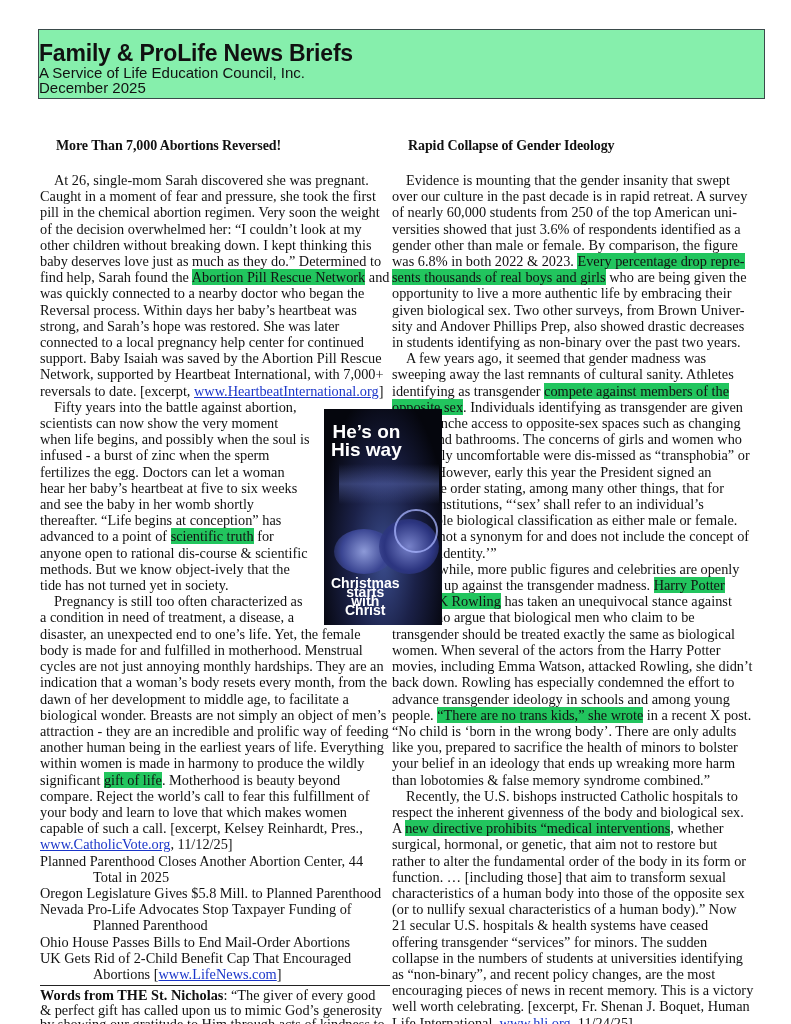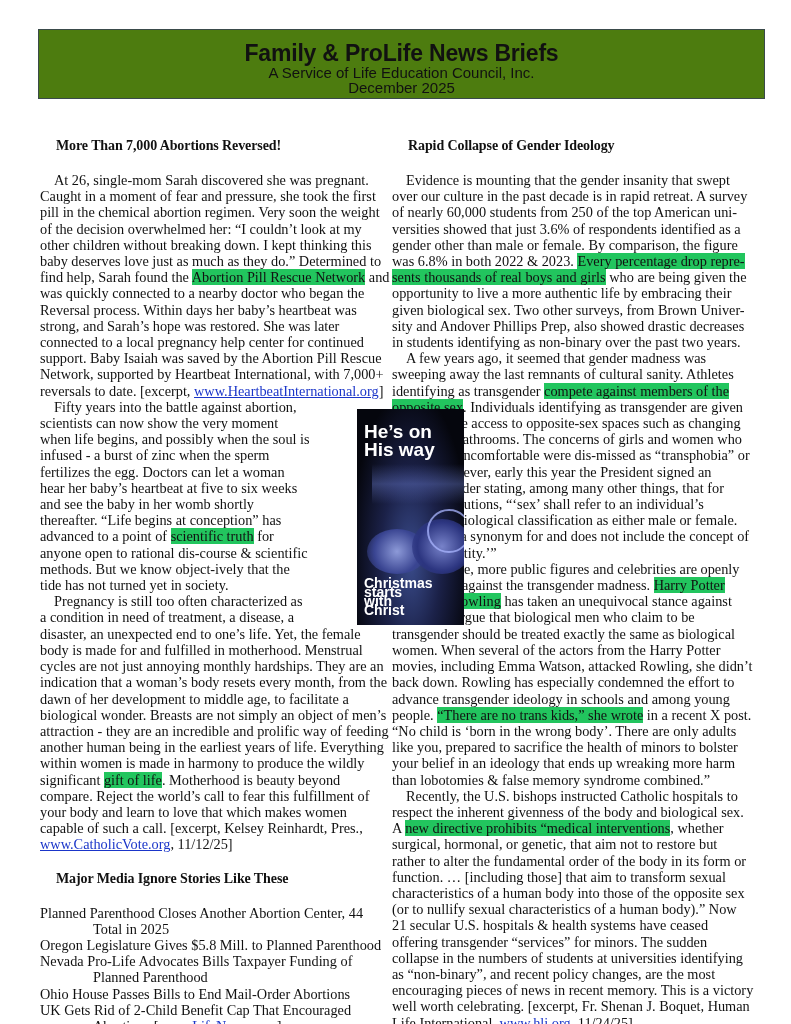--- a/index.html
+++ b/index.html
@@ -1,32 +1,32 @@
 <!DOCTYPE html>
 <html><head>
 <meta charset="utf-8">
 <style>
   html, body { margin: 0; padding: 0; background: #ffffff; }
   body { width: 791px; height: 1024px; position: relative; overflow: hidden; font-family: "Liberation Serif", serif; color: #111; }
-  .masthead { position: absolute; left: 38px; top: 29px; width: 727px; height: 70px; border: 1.5px solid #3a4a4a; background: #4d7c0f; text-align: center; box-sizing: border-box; }
+  .masthead { position: absolute; left: 38px; top: 29px; width: 727px; height: 70px; border: 1.5px solid #3a4a4a; background: #86efac; box-sizing: border-box; }
   .mast-title { font-family: "Liberation Sans", sans-serif; font-weight: bold; font-size: 23px; line-height: 24px; margin-top: 11px; letter-spacing: -0.2px; }
   .mast-sub { font-family: "Liberation Sans", sans-serif; font-size: 15px; line-height: 15px; }
   .col { position: absolute; top: 120px; font-size: 14.3px; line-height: 16.2px; }
   .col.left { left: 40px; width: 350px; }
   .col.right { left: 392px; width: 362px; }
   h2 { font-family: "Liberation Serif", serif; font-weight: bold; font-size: 14px; line-height: 20px; margin: 16px; letter-spacing: -0.1px; }
   p { margin: 0; text-indent: 14px; text-align: left; }
   .hl { background: #22c55e; }
   a.link { color: #1a35c9; text-decoration: underline; }
   ul.briefs { list-style: none; padding: 0; margin: 0; }
   ul.briefs li { padding-left: 53px; text-indent: -53px; }
   ul.briefs li::before { content: "•"; display: inline-block; width: 0; }
   .divider { border-top: 1.2px solid #222; margin: 3px 0 2px 0; }
   .quote { line-height: 14.5px; text-indent: 0; }
-  .photo { position: absolute; left: 357px; top: 409px; width: 107px; height: 216px; background: radial-gradient(ellipse at 50% 70%, #3a4c8c 0%, #1b2148 40%, #05060d 80%); overflow: hidden; }
+  .photo { position: absolute; left: 324px; top: 409px; width: 118px; height: 216px; background: radial-gradient(ellipse at 50% 70%, #3a4c8c 0%, #1b2148 40%, #05060d 80%); overflow: hidden; text-align: center; }
   .photo-title { position: absolute; left: 7px; top: 14px; color: #fff; font-family: "Liberation Sans", sans-serif; font-weight: bold; font-size: 19px; line-height: 18px; }
   .photo-caption { position: absolute; left: 7px; top: 170px; color: #fff; font-family: "Liberation Sans", sans-serif; font-weight: bold; font-size: 14px; line-height: 9px; }
   .halo { position: absolute; left: 70px; top: 100px; width: 40px; height: 40px; border: 2px solid #a9b6ff; border-radius: 50%; opacity: 0.75; }
   .scan { position: absolute; left: 15px; top: 55px; width: 100px; height: 40px; background: linear-gradient(180deg, rgba(120,140,230,0.0), rgba(120,140,230,0.35), rgba(120,140,230,0.0)); }
   .body1 { position: absolute; left: 10px; top: 120px; width: 60px; height: 45px; border-radius: 50%; background: radial-gradient(circle, #8d9ad8 0%, #3a4592 60%, rgba(0,0,0,0) 100%); }
   .body2 { position: absolute; left: 55px; top: 110px; width: 60px; height: 55px; border-radius: 50%; background: radial-gradient(circle, #7782c9 0%, #2c3580 60%, rgba(0,0,0,0) 100%); }
   .wrap-float { float: right; width: 80px; height: 215px; }
 </style>
 </head>
 <body>
@@ -43,25 +43,24 @@
     <p><span>At 26, single-mom Sarah discovered she was pregnant. Caught in a moment of fear and pressure, she took the first pill in the chemical abortion regimen. Very soon the weight of the decision overwhelmed her: “I couldn’t look at my other children without breaking down. I kept thinking this baby deserves love just as much as they do.” Determined to find help, Sarah found the </span><span class="hl">Abortion Pill Rescue Network</span><span> and was quickly connected to a nearby doctor who began the Reversal process. Within days her baby’s heartbeat was strong, and Sarah’s hope was restored. She was later connected to a local pregnancy help center for continued support. Baby Isaiah was saved by the Abortion Pill Rescue Network, supported by Heartbeat International, with 7,000+ reversals to date. [excerpt, </span><a class="link">www.HeartbeatInternational.org</a><span>]</span></p>
   </article>
 
   <article>
     <div class="wrap-float"></div>
     <p><span>Fifty years into the battle against abortion, scientists can now show the very moment when life begins, and possibly when the soul is infused - a burst of zinc when the sperm fertilizes the egg. Doctors can let a woman hear her baby’s heartbeat at five to six weeks and see the baby in her womb shortly thereafter. “Life begins at conception” has advanced to a point of </span><span class="hl">scientific truth</span><span> for anyone open to rational dis-course &amp; scientific methods. But we know object-ively that the tide has not turned yet in society.</span></p>
     <p><span>Pregnancy is still too often characterized as a condition in need of treatment, a disease, a disaster, an unexpected end to one’s life. Yet, the female body is made for and fulfilled in motherhood. Menstrual cycles are not just annoying monthly hardships. They are an indication that a woman’s body resets every month, from the dawn of her development to middle age, to facilitate a biological wonder. Breasts are not simply an object of men’s attraction - they are an incredible and prolific way of feeding another human being in the earliest years of life. Everything within women is made in harmony to produce the wildly significant </span><span class="hl">gift of life</span><span>. Motherhood is beauty beyond compare. Reject the world’s call to fear this fulfillment of your body and learn to love that which makes women capable of such a call. [excerpt, Kelsey Reinhardt, Pres., </span><a class="link">www.CatholicVote.org</a><span>, 11/12/25]</span></p>
   </article>
 
   <article>
-    <h2>Major Media Ignore Stories Like These</h2>
     <ul class="briefs">
       <li><span>Planned Parenthood Closes Another Abortion Center, 44 Total in 2025</span></li>
       <li><span>Oregon Legislature Gives $5.8 Mill. to Planned Parenthood</span></li>
-      <li><span>Nevada Pro-Life Advocates Bills Taxpayer Funding of Planned Parenthood</span></li>
+      <li><span>Nevada Pro-Life Advocates Stop Taxpayer Funding of Planned Parenthood</span></li>
       <li><span>Ohio House Passes Bills to End Mail-Order Abortions</span></li>
       <li><span>UK Gets Rid of 2-Child Benefit Cap That Encouraged Abortions  </span><span>[</span><a class="link">www.LifeNews.com</a><span>]</span></li>
     </ul>
   </article>
 
   <div class="divider"></div>
 
   <p class="quote"><b>Words from THE St. Nicholas</b><span>: “The giver of every good &amp; perfect gift has called upon us to mimic God’s generosity by showing our gratitude to Him through acts of kindness to others.” c320 A.D.</span></p>
 </section>
 

